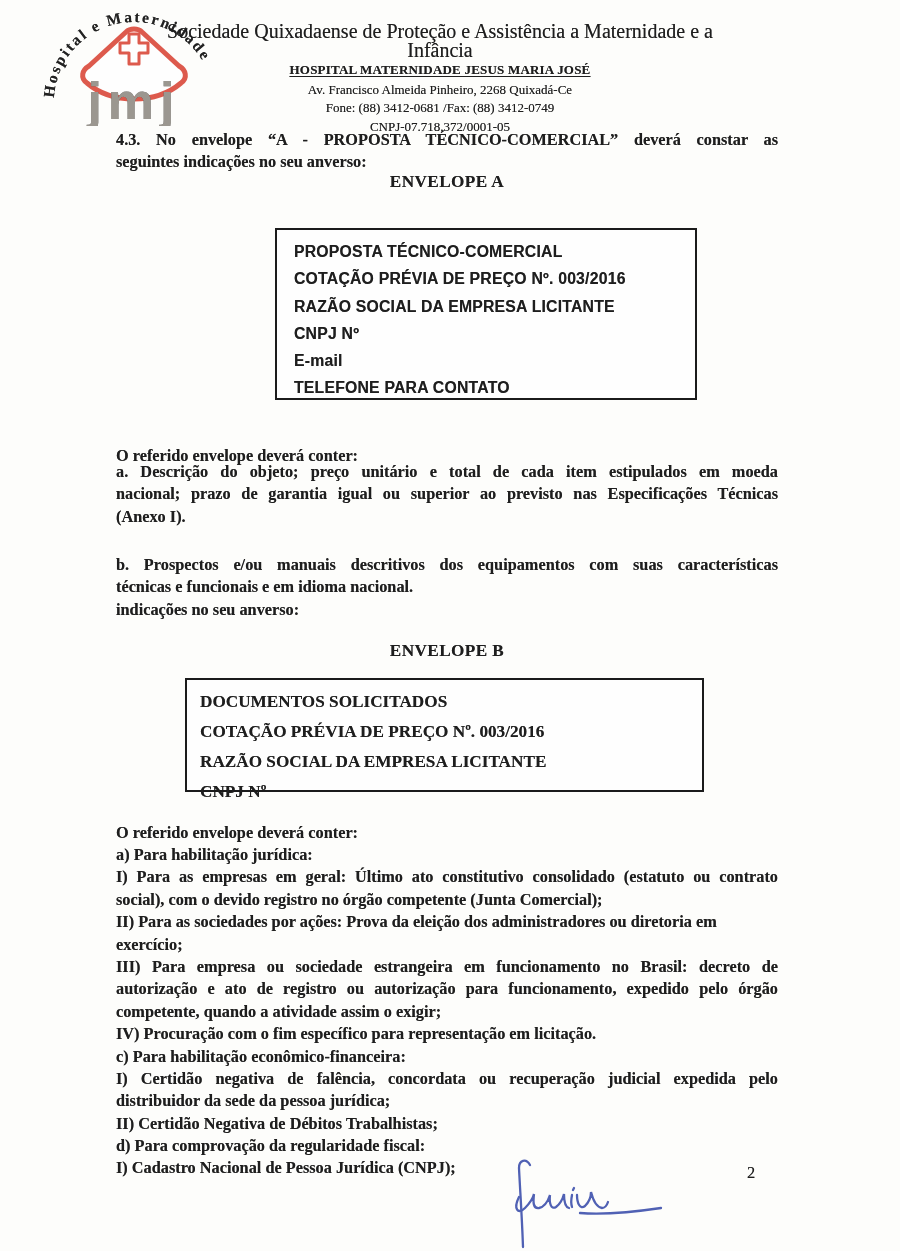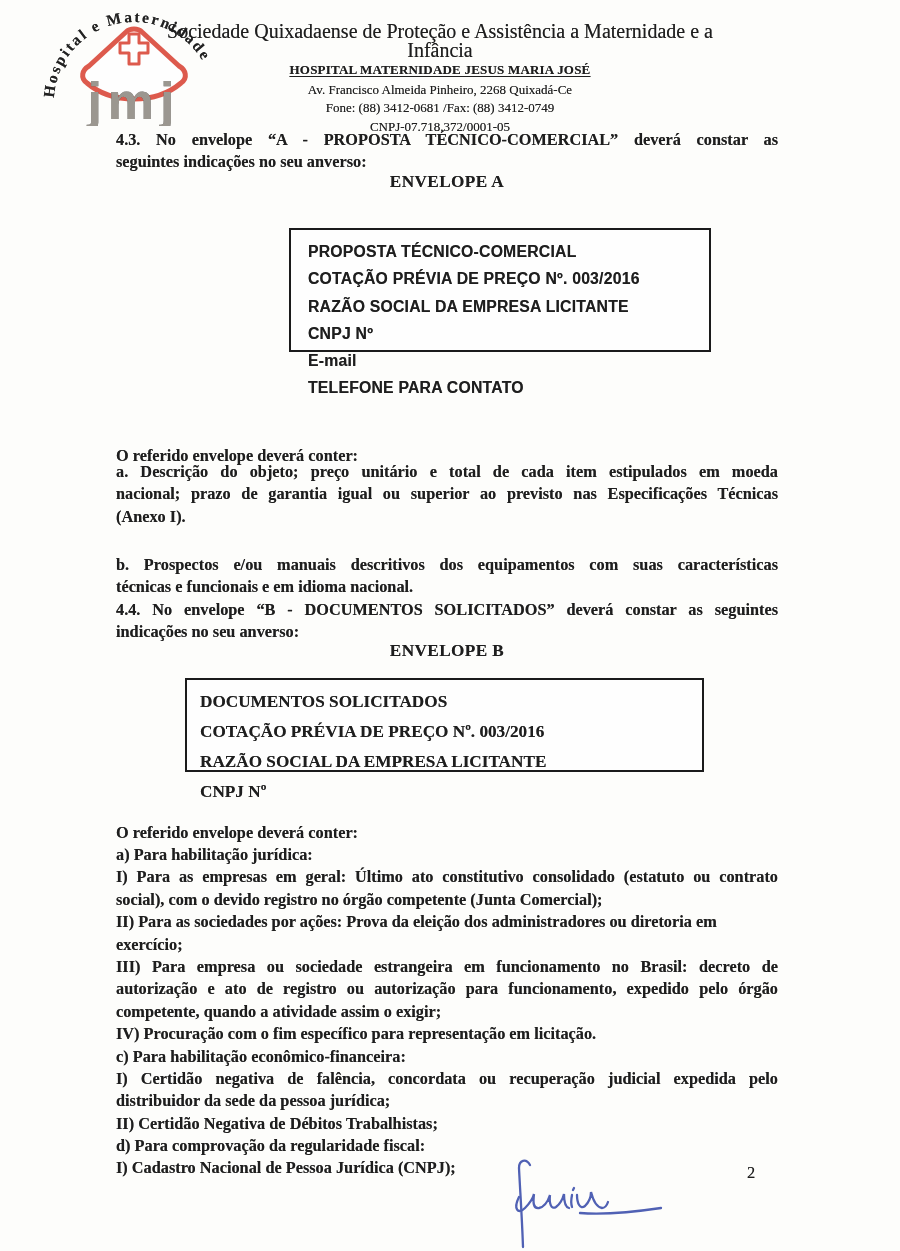--- a/index.html
+++ b/index.html
@@ -70,21 +70,21 @@
     <div class="h-small">CNPJ-07.718.372/0001-05</div>
   </div>
 
   <div class="abs col" style="top:129px">
     <div class="jl s">4.3. No envelope “A - PROPOSTA TÉCNICO-COMERCIAL” deverá constar as</div>
     <div class="jl">seguintes indicações no seu anverso:</div>
   </div>
 
   <div class="abs col env-title" style="top:172px">ENVELOPE A</div>
 
-  <div class="abs boxA" style="left:289px;top:228px;width:422px;height:124px">
+  <div class="abs boxA" style="left:275px;top:228px;width:422px;height:172px">
     <div class="bl">PROPOSTA TÉCNICO-COMERCIAL</div>
     <div class="bl">COTAÇÃO PRÉVIA DE PREÇO Nº. 003/2016</div>
     <div class="bl">RAZÃO SOCIAL DA EMPRESA LICITANTE</div>
     <div class="bl">CNPJ Nº</div>
     <div class="bl">E-mail</div>
     <div class="bl">TELEFONE PARA CONTATO</div>
   </div>
 
   <div class="abs col" style="top:445px">
     <div class="jl">O referido envelope deverá conter:</div>
@@ -95,27 +95,26 @@
     <div class="jl s">nacional; prazo de garantia igual ou superior ao previsto nas Especificações Técnicas</div>
     <div class="jl">(Anexo I).</div>
   </div>
 
   <div class="abs col" style="top:554px">
     <div class="jl s">b. Prospectos e/ou manuais descritivos dos equipamentos com suas características</div>
     <div class="jl">técnicas e funcionais e em idioma nacional.</div>
   </div>
 
   <div class="abs col" style="top:599px">
-    <div class="jl s">4.4. No envelope “B - DOCUMENTOS SOLICITADOS” deverá constar as seguintes</div>
     <div class="jl">indicações no seu anverso:</div>
   </div>
 
   <div class="abs col env-title" style="top:641px">ENVELOPE B</div>
 
-  <div class="abs boxB" style="left:185px;top:678px;width:519px;height:94px">
+  <div class="abs boxB" style="left:185px;top:678px;width:519px;height:114px">
     <div class="bl">DOCUMENTOS SOLICITADOS</div>
     <div class="bl">COTAÇÃO PRÉVIA DE PREÇO Nº. 003/2016</div>
     <div class="bl">RAZÃO SOCIAL DA EMPRESA LICITANTE</div>
     <div class="bl">CNPJ Nº</div>
   </div>
 
   <div class="abs col" style="top:822px">
     <div class="jl">O referido envelope deverá conter:</div>
   </div>
 

